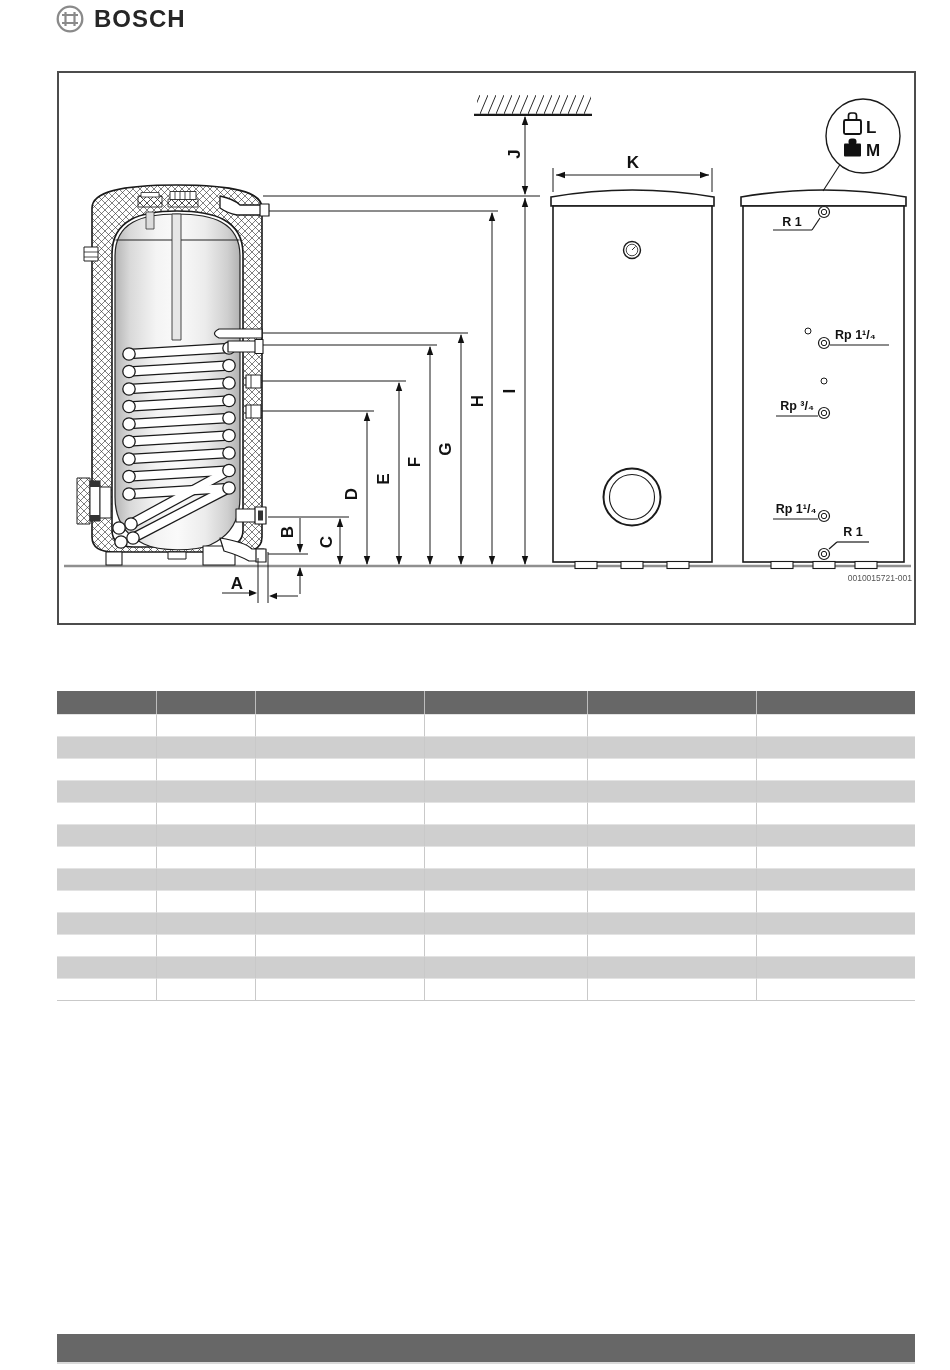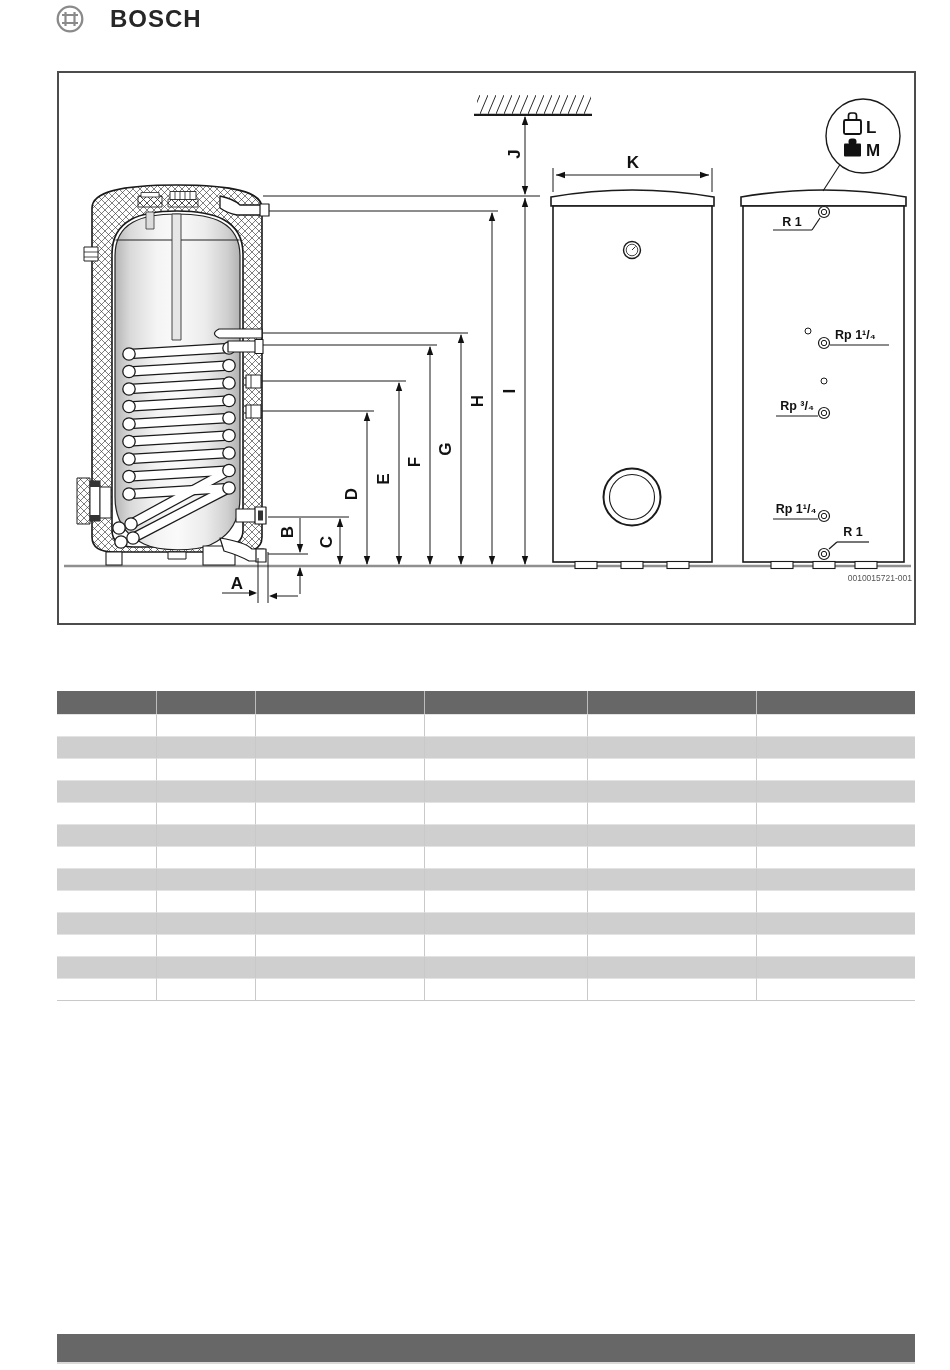--- a/index.html
+++ b/index.html
@@ -1,19 +1,19 @@
 <!DOCTYPE html>
 <html style="--c-header: #676767; --c-alt: #cfcfcf; --c-footer: #676767;"><head>
 <meta charset="utf-8">
 <style>
   html,body{margin:0;padding:0;background:#fff;}
   .page{position:relative;width:950px;height:1370px;background:#fff;overflow:hidden;
         font-family:"Liberation Sans",sans-serif;}
   
-  .logo{position:absolute;left:55px;top:4px;display:flex;align-items:center;gap:25px;}
+  .logo{position:absolute;left:55px;top:4px;display:flex;align-items:center;gap:9px;}
   .logo-text{font-size:24px;font-weight:bold;color:#262626;letter-spacing:1px;}
   
   svg.diagram{position:absolute;left:0;top:0;}
   svg text{font-family:"Liberation Sans",sans-serif;font-weight:bold;fill:#111;}
   svg text.dim{font-size:17px;}
   svg text.port{font-size:12.5px;}
   svg text.lm{font-size:17px;}
   svg text.dwg{font-size:8.5px;font-weight:normal;fill:#555;}
   
   .dims-table{position:absolute;left:57px;top:691px;width:858px;border-collapse:separate;

